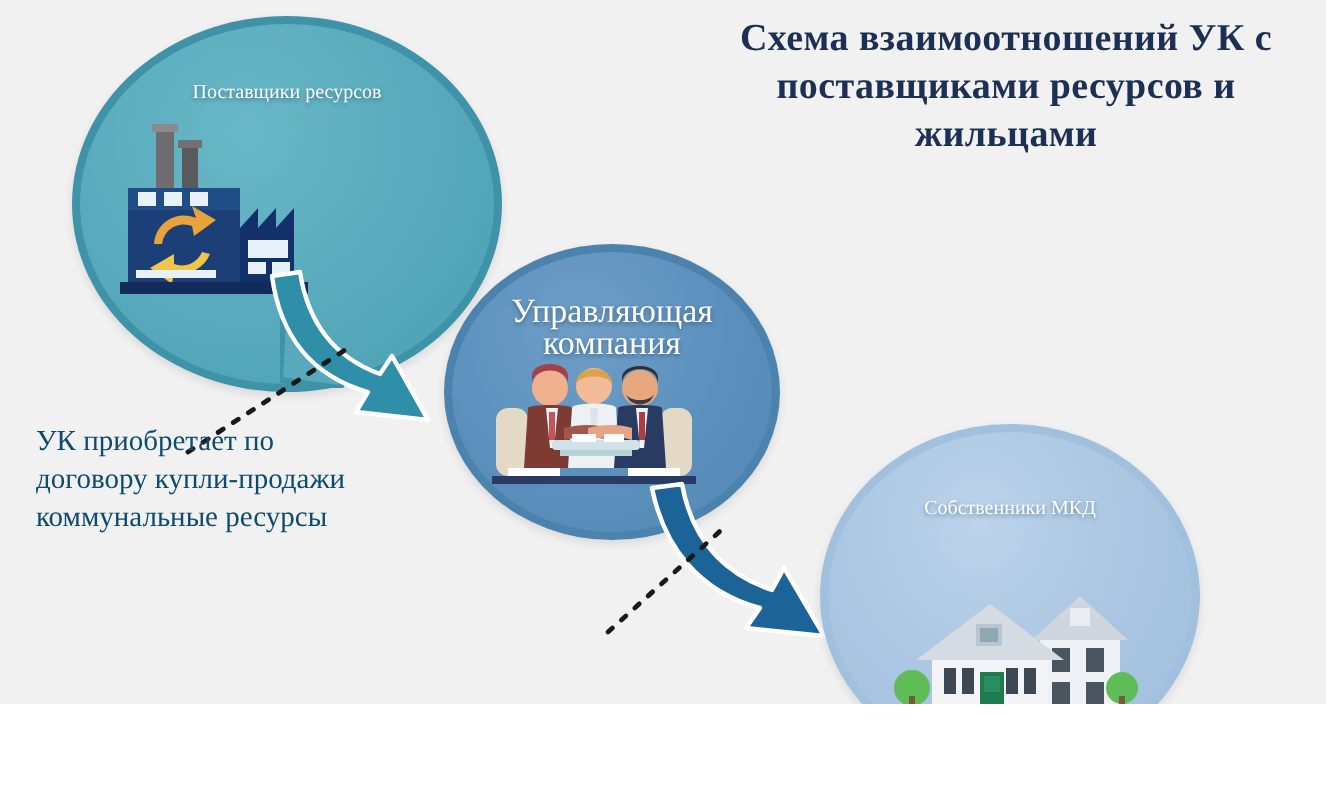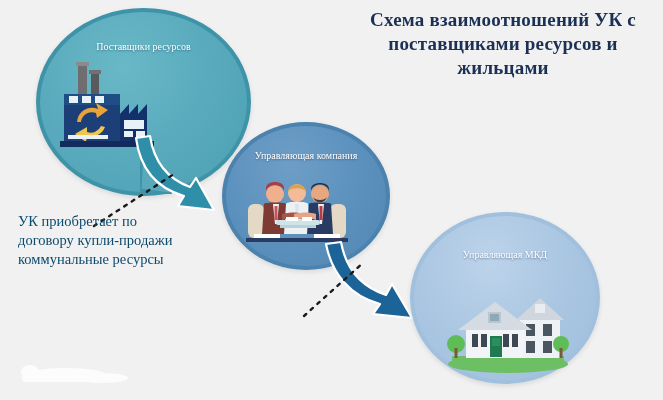--- a/index.html
+++ b/index.html
@@ -3,21 +3,21 @@
 <meta charset="utf-8">
 <style>
   html, body {
     margin: 0;
     padding: 0;
     background: #ffffff;
   }
   #canvas {
     position: relative;
     width: 663px;
-    height: 400px;
+    height: 352px;
     background: #f1f1f1;
     overflow: hidden;
     font-family: "Liberation Serif", "DejaVu Serif", serif;
   }
 
   
   .title {
     position: absolute;
     left: 348px;
     top: 8px;
@@ -58,21 +58,21 @@
   }
   #bubble-suppliers .blabel { top: 26px; }
 
   
   #bubble-management {
     left: 222px; top: 122px; width: 168px; height: 148px;
     background: radial-gradient(ellipse at 40% 28%, #6e9ec6 0%, #5b90bd 55%, #5287b4 100%);
     border: 4px solid #4b82ae;
     box-shadow: 0 2px 5px rgba(0,0,0,0.10);
   }
-  #bubble-management .blabel { top: 22px; font-size: 10px; line-height: 16px;}
+  #bubble-management .blabel { top: 22px; font-size: 17px; line-height: 16px;}
 
   
   #bubble-owners {
     left: 410px; top: 212px; width: 190px; height: 172px;
     background: radial-gradient(ellipse at 42% 28%, #bcd3ea 0%, #a9c5e1 55%, #9fbedd 100%);
     border: 4px solid #a0c0de;
     box-shadow: 0 2px 5px rgba(0,0,0,0.10);
   }
   #bubble-owners .blabel { top: 30px; }
 
@@ -196,21 +196,21 @@
     <rect x="4" y="62" width="102" height="4" fill="#2a3b63"></rect>
     <rect x="12" y="58" width="26" height="4" fill="#ffffff"></rect>
     <rect x="72" y="58" width="26" height="4" fill="#ffffff"></rect>
   </svg>
 
   <svg class="arrow-svg" id="arrow-2" viewBox="0 0 115 92">
     <path d="M4 4 C10 34 28 56 58 64 L51 74 L90 78 L70 44 L64 55 C40 47 24 30 19 2 Z" fill="#1c6398" stroke="#ffffff" stroke-width="2.2" stroke-linejoin="round"></path>
   </svg>
 
   <div class="bubble" id="bubble-owners">
-    <div class="blabel">Управляющая МКД</div>
+    <div class="blabel">Собственники МКД</div>
   </div>
 
   <svg class="icon-box" id="icon-houses" viewBox="0 0 128 86">
 
     <ellipse cx="64" cy="76" rx="60" ry="9" fill="#6cbf63"></ellipse>
     <rect x="8" y="68" width="112" height="9" fill="#6cbf63"></rect>
 
     <rect x="76" y="30" width="40" height="40" fill="#eef1f5"></rect>
     <path d="M72 32 L96 10 L120 32 Z" fill="#cfd6dd"></path>
     <rect x="91" y="16" width="10" height="9" fill="#e8edf2"></rect>

